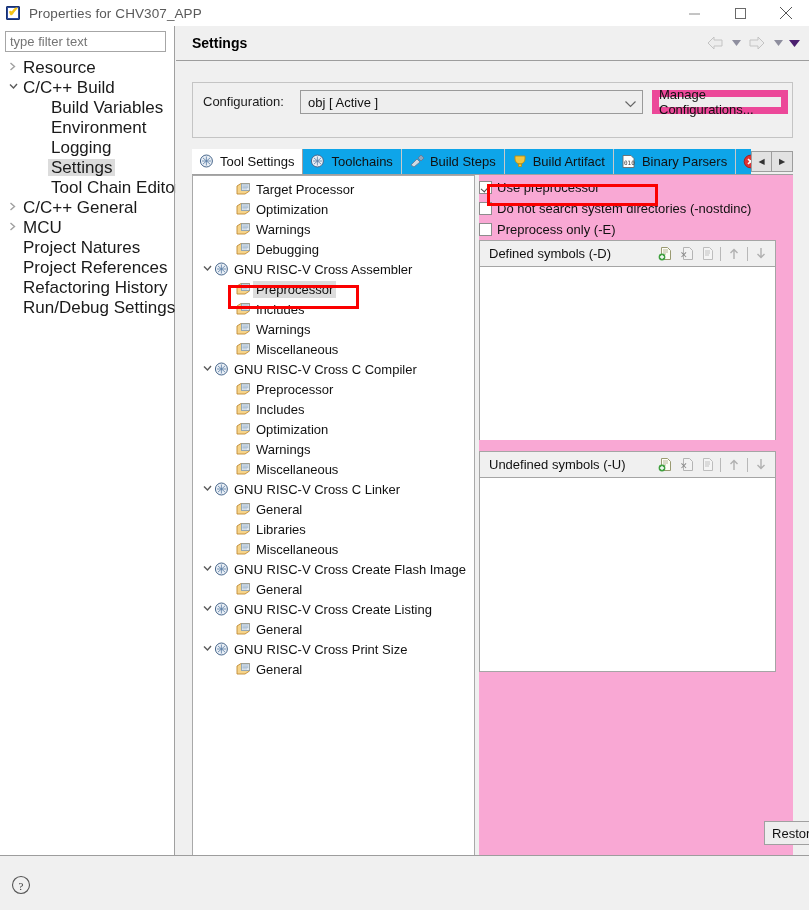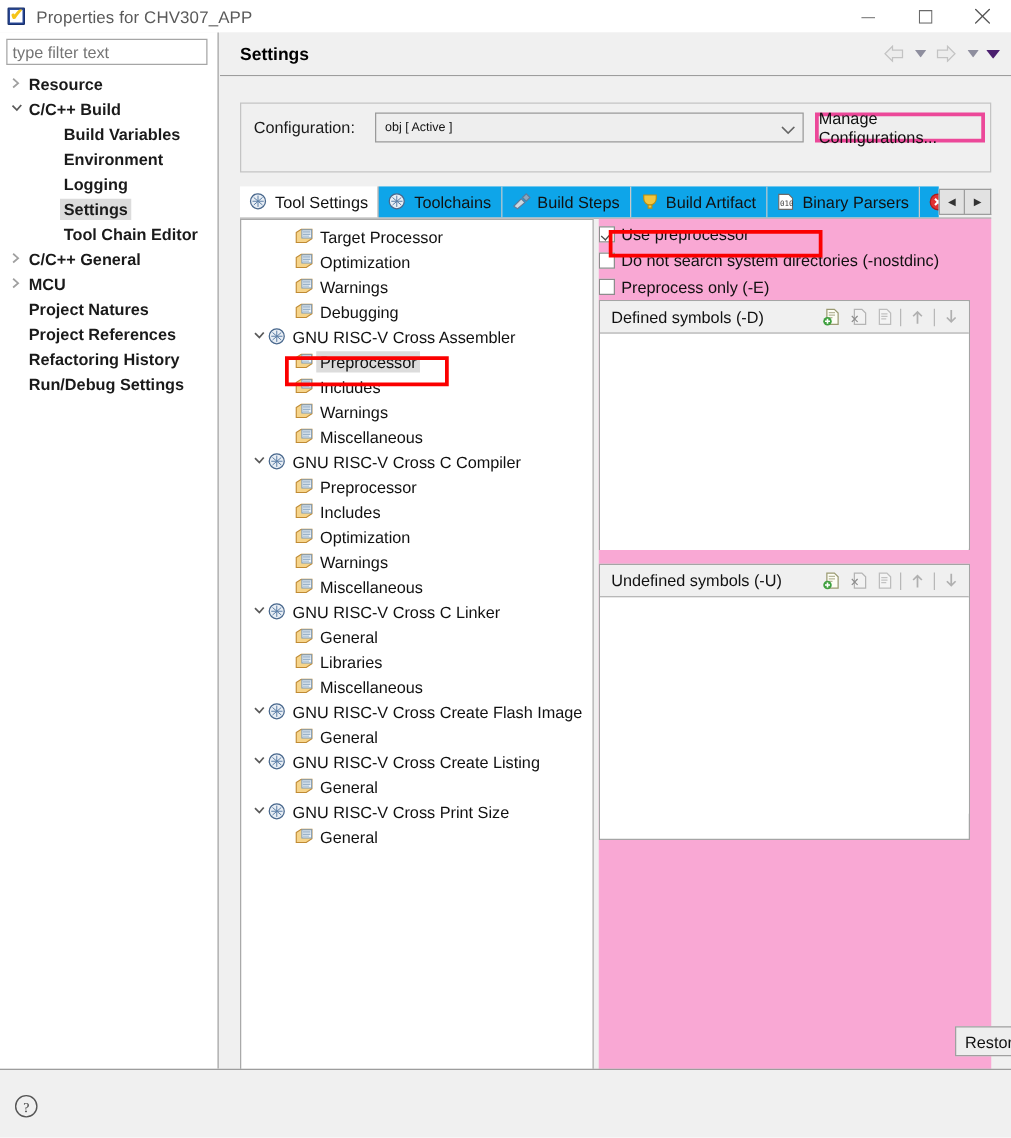--- a/index.html
+++ b/index.html
@@ -47,21 +47,21 @@
   }
   .filter-box {
     position:absolute; left:5px; top:5px; width:161px; height:21px;
     border:1px solid #a6a6a6; background:#ffffff;
     font-family:"Liberation Sans", sans-serif; font-size:13px;
     padding:0 4px; color:#6d6d6d; outline:none;
   }
   .tree { position:absolute; left:0; top:31px; width:175px; }
   .tnode {
     height:20px; display:flex; align-items:center;
-    font-size:13px; color:#1a1a1a; white-space:nowrap; cursor:default;font-weight:bold;
+    font-size:17px; color:#1a1a1a; white-space:nowrap; cursor:default;
   }
   .tnode .arrow {
     width:14px; text-align:center; color:#8a8a8a; font-size:9px; flex:0 0 auto;
   }
   .tnode .lbl { padding:0 3px; line-height:17px; }
   .tnode.sel .lbl { background:#dcdcdc; }
   .lvl0 { padding-left:6px; }
   .lvl1 { padding-left:34px; }
 
   
@@ -83,25 +83,25 @@
   
   .cfg-group {
     position:absolute; left:16px; top:21px; width:601px; height:56px;
     background:#f0f0f0; border:1px solid #c4c4c4;
   }
   .cfg-label { position:absolute; left:10px; top:11px; font-size:13px; }
   .cfg-combo {
     position:absolute; left:107px; top:7px; width:343px; height:24px;
     border:1px solid #9a9a9a; background:#eeeeee; display:flex; align-items:center;
   }
-  .cfg-combo .val { padding-left:7px; font-size:10px; color:#111; }
+  .cfg-combo .val { padding-left:7px; font-size:13px; color:#111; }
   .cfg-combo .dd { position:absolute; right:6px; top:5px; color:#555; }
   .manage-btn {
     position:absolute; left:459px; top:7px; width:136px; height:24px;
-    border:3px solid #ec4899; background:#eeeeee;
+    border:7px solid #ec4899; background:#eeeeee;
     display:flex; align-items:center; justify-content:center;
     font-size:13px; color:#111;
   }
 
   
   .tabstrip {
     position:absolute; left:16px; top:89px; width:601px; height:25px;
     border-bottom:1px solid #a0a0a0; display:flex; align-items:flex-end;
   }
   .tab {

